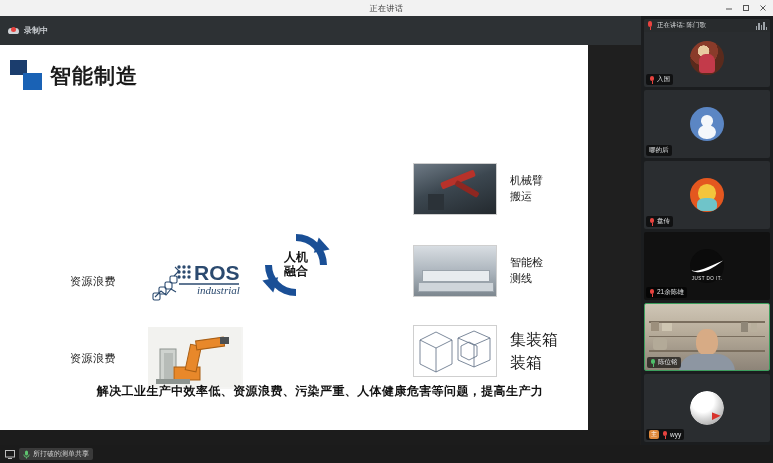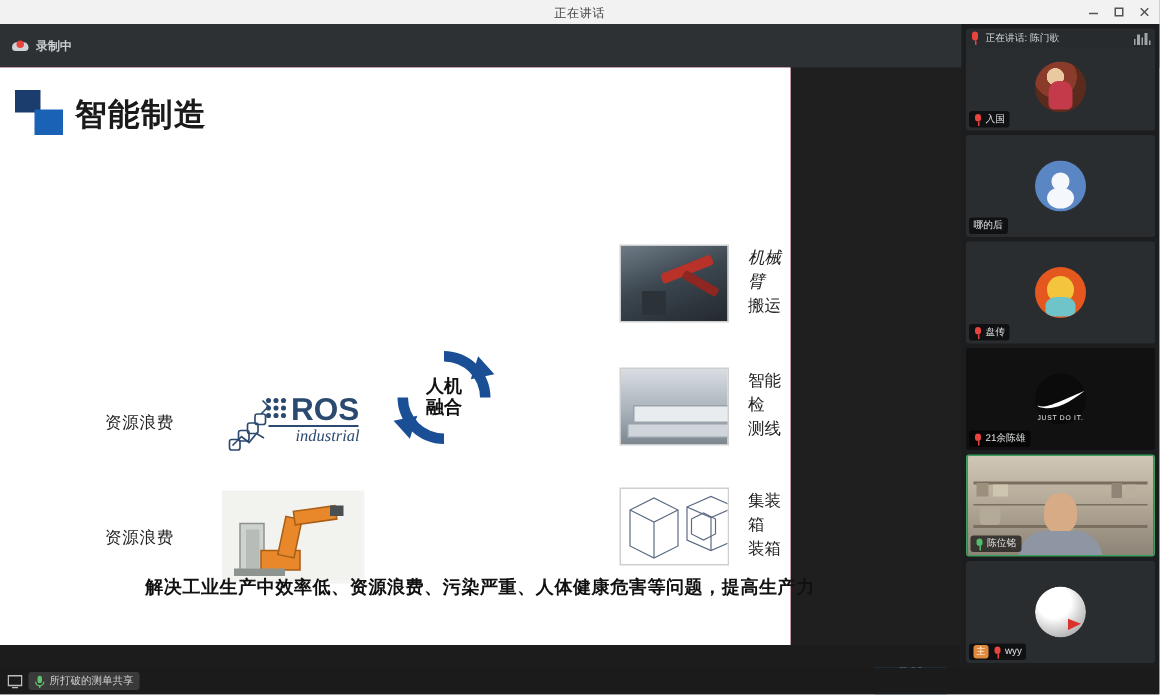--- a/index.html
+++ b/index.html
@@ -47,22 +47,22 @@
     background: #d0d3d6; border-radius: 4px 4px 3px 3px;
   }
   .rec-icon .dot {
     position: absolute; left: 3px; top: 1px; width: 5px; height: 5px;
     border-radius: 50%; background: #e8433f;
   }
   .rec-text { font-size: 8px; color: #c9cdd1; }
 
   
   .stage {
-    position: absolute; left: 0; top: 45px; width: 527px; height: 395px;
-    background: #ec4899;
+    position: absolute; left: 0; top: 45px; width: 588px; height: 395px;
+    background: #737373;
     display: flex; align-items: flex-start; justify-content: center;
   }
   .slide {
     position: relative;
     width: 640px; height: 385px;
     background: #ffffff;
   }
 
   
   .slide-title-row {
@@ -349,21 +349,21 @@
       </div>
 
 
       <div class="row-item" style="left:413px; top:118px;">
         <span class="pic-r pic-arm-carry">
           <span class="arm"></span>
             <span class="arm2"></span>
             <span class="base"></span>
         </span>
         <span style="display:inline-block; margin-left:13px; font-size:11px; color:#222; line-height:1.45;">
-          <span style="display:block;font-style:italic;">机械臂</span>
+          <span style="display:block;">机械臂</span>
           <span style="display:block;">搬运</span>
         </span>
       </div>
 
       <div class="row-item" style="left:70px; top:205px;">
         <span class="left-label">资源浪费</span>
         <span class="pic pic-ros">
           <svg width="94" height="60" viewBox="0 0 94 60">
             <g fill="#2b4a6f">
               <circle cx="30" cy="16" r="1.7"></circle>
@@ -424,21 +424,21 @@
             <rect x="0" y="0" width="82" height="50" fill="#fff"></rect>
             <g stroke="#5b6b82" fill="none" stroke-width=".8">
               <path d="M6 14 L22 6 L38 14 L38 38 L22 46 L6 38 Z"></path>
               <path d="M6 14 L22 22 L38 14 M22 22 L22 46"></path>
               <path d="M44 12 L60 5 L76 12 L76 34 L60 41 L44 34 Z"></path>
               <path d="M44 12 L60 19 L76 12 M60 19 L60 41"></path>
               <path d="M47 20 L55 16 L63 20 L63 30 L55 34 L47 30 Z"></path>
             </g>
           </svg>
         </span>
-        <span style="display:inline-block; margin-left:13px; font-size:11px; color:#222; line-height:1.45;">
+        <span style="display:inline-block; margin-left:13px; font-size:16px; color:#222; line-height:1.45;">
           <span style="display:block;">集装箱</span>
           <span style="display:block;">装箱</span>
         </span>
       </div>
 
       <div class="cycle">
         <svg width="76" height="76" viewBox="0 0 76 76">
           <path d="M38 7 A31 31 0 0 1 69 38 L62 38 A24 24 0 0 0 38 14 Z" fill="#1a4f96"></path>
           <path d="M69 38 A31 31 0 0 1 38 69 L38 62 A24 24 0 0 0 62 38 Z" fill="#1a4f96" opacity="0"></path>
           <path d="M38 69 A31 31 0 0 1 7 38 L14 38 A24 24 0 0 0 38 62 Z" fill="#1a4f96"></path>

